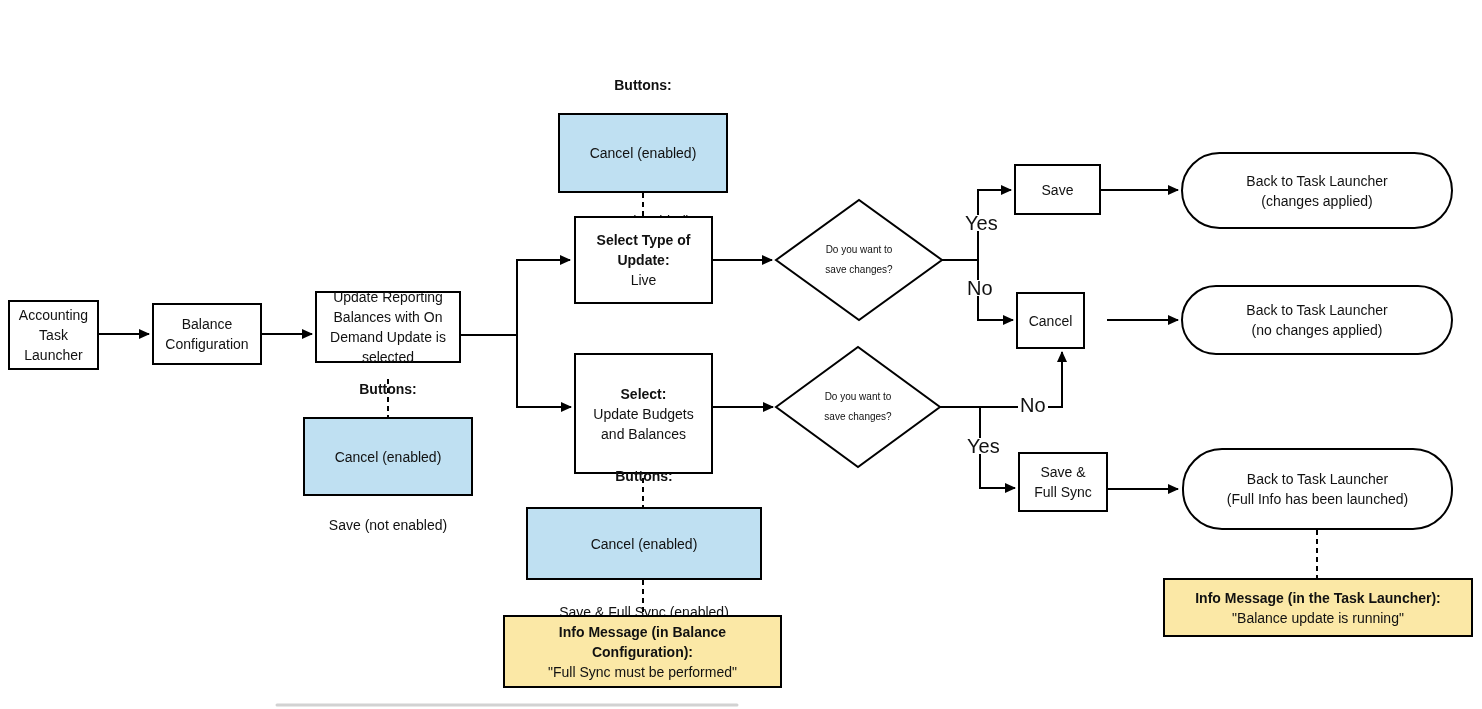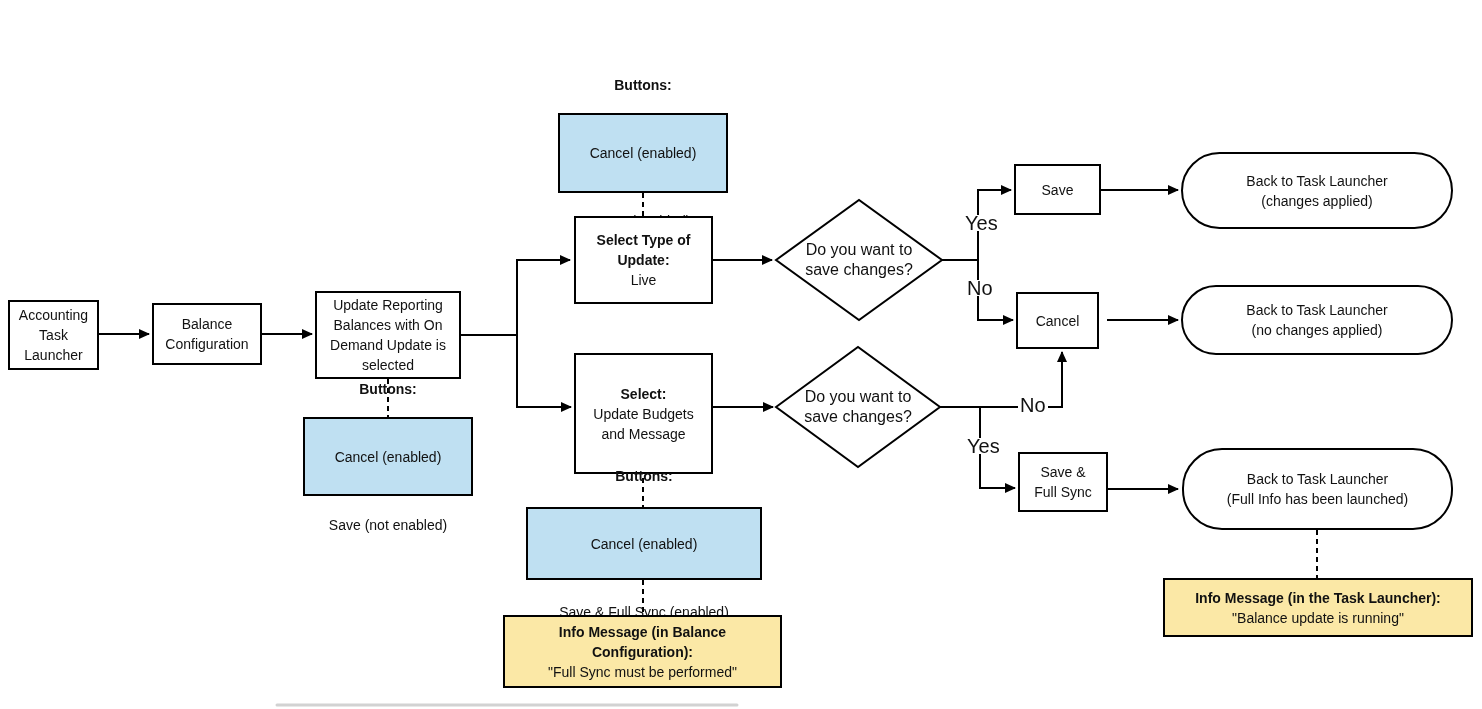--- a/index.html
+++ b/index.html
@@ -27,21 +27,21 @@
     text-align: center;
     font-size: 14px;
     line-height: 20px;
     box-sizing: border-box;
     padding: 2px 4px;
   }
   .box      { background: var(--box-bg, #fff); border: 2px solid var(--line, #000); }
   .note-blue   { background: var(--note-blue, #bfe0f2);  border: 2px solid var(--line, #000); gap: 48px; }
   .note-yellow { background: var(--note-yellow, #fbe8a6); border: 2px solid var(--line, #000); }
   .stadium  { background: var(--box-bg, #fff); border: 2px solid var(--line, #000); border-radius: 40px; }
-  .diamond-text { position: absolute; text-align: center; font-size: 16px; line-height: 20px; }
+  .diamond-text { position: absolute; text-align: center; font-size: 10px; line-height: 20px; }
   .bold { font-weight: bold; }
   .edge-label {
     position: absolute;
     background: #ffffff;
     font-size: 20px;
     line-height: 16px;
     padding: 0 2px;
   }
 </style>
 </head>
@@ -88,21 +88,21 @@
     <div>Accounting</div>
     <div>Task</div>
     <div>Launcher</div>
   </div>
 
   <div class="node box" style="left:152px;top:303px;width:110px;height:62px;">
     <div>Balance</div>
     <div>Configuration</div>
   </div>
 
-  <div class="node box" style="left:315px;top:291px;width:146px;height:88px;">
+  <div class="node box" style="left:315px;top:291px;width:146px;height:72px;">
     <div>Update Reporting</div>
     <div>Balances with On</div>
     <div>Demand Update is</div>
     <div>selected</div>
   </div>
 
   <div class="node note-blue" style="left:303px;top:417px;width:170px;height:79px;">
     <div class="bold">Buttons:</div>
     <div>Cancel (enabled)</div>
     <div>Save (not enabled)</div>
@@ -116,37 +116,37 @@
 
   <div class="node box" style="left:574px;top:216px;width:139px;height:88px;">
     <div class="bold">Select Type of</div>
     <div class="bold">Update:</div>
     <div>Live</div>
   </div>
 
   <div class="node box" style="left:574px;top:353px;width:139px;height:121px;">
     <div class="bold">Select:</div>
     <div>Update Budgets</div>
-    <div>and Message</div>
+    <div>and Balances</div>
   </div>
 
   <div class="diamond-text" style="left:776px;top:240px;width:166px;">
     <div>Do you want to</div>
     <div>save changes?</div>
   </div>
   <div class="diamond-text" style="left:776px;top:387px;width:164px;">
     <div>Do you want to</div>
     <div>save changes?</div>
   </div>
 
   <div class="node box" style="left:1014px;top:164px;width:87px;height:51px;">
     <div>Save</div>
   </div>
 
-  <div class="node box" style="left:1016px;top:292px;width:83px;height:57px;">
+  <div class="node box" style="left:1016px;top:292px;width:69px;height:57px;">
     <div>Cancel</div>
   </div>
 
   <div class="node box" style="left:1018px;top:452px;width:90px;height:60px;">
     <div>Save &amp;</div>
     <div>Full Sync</div>
   </div>
 
   <div class="node stadium" style="left:1181px;top:152px;width:272px;height:77px;">
     <div>Back to Task Launcher</div>

